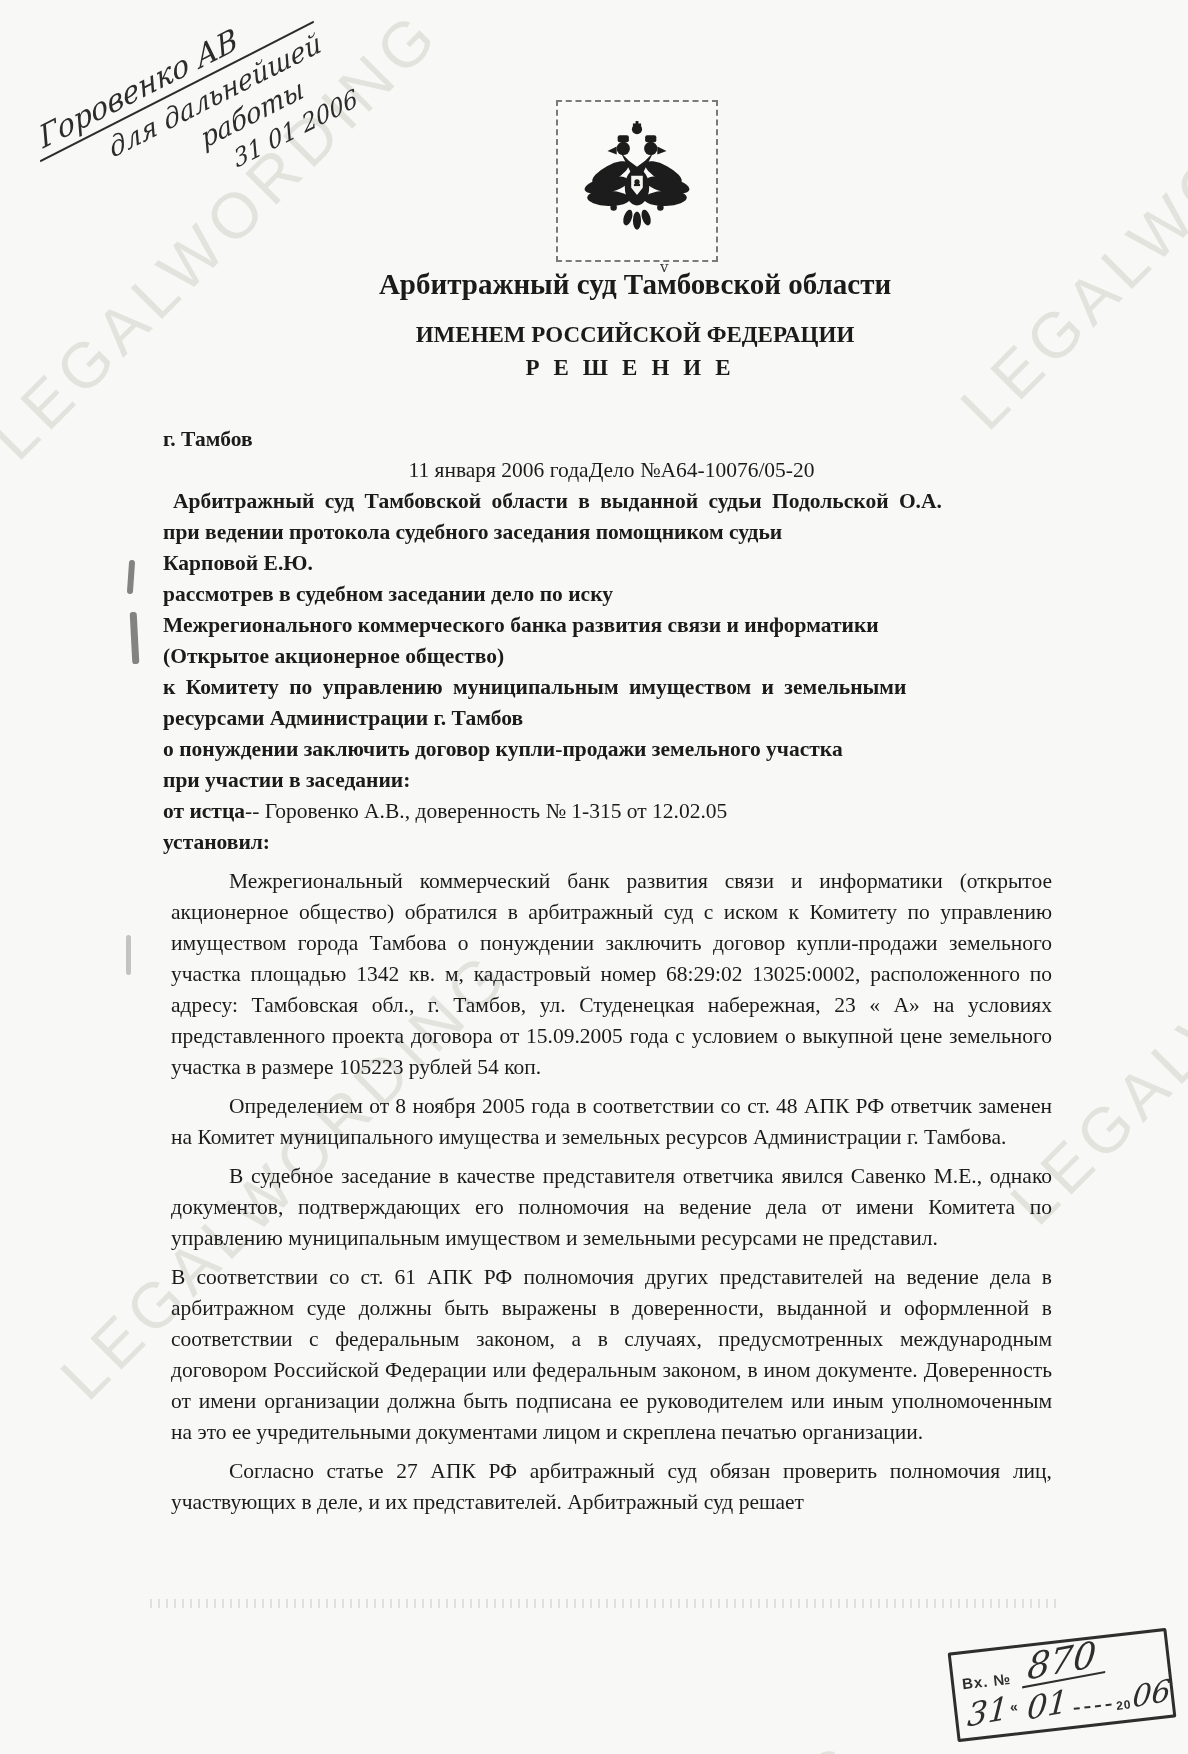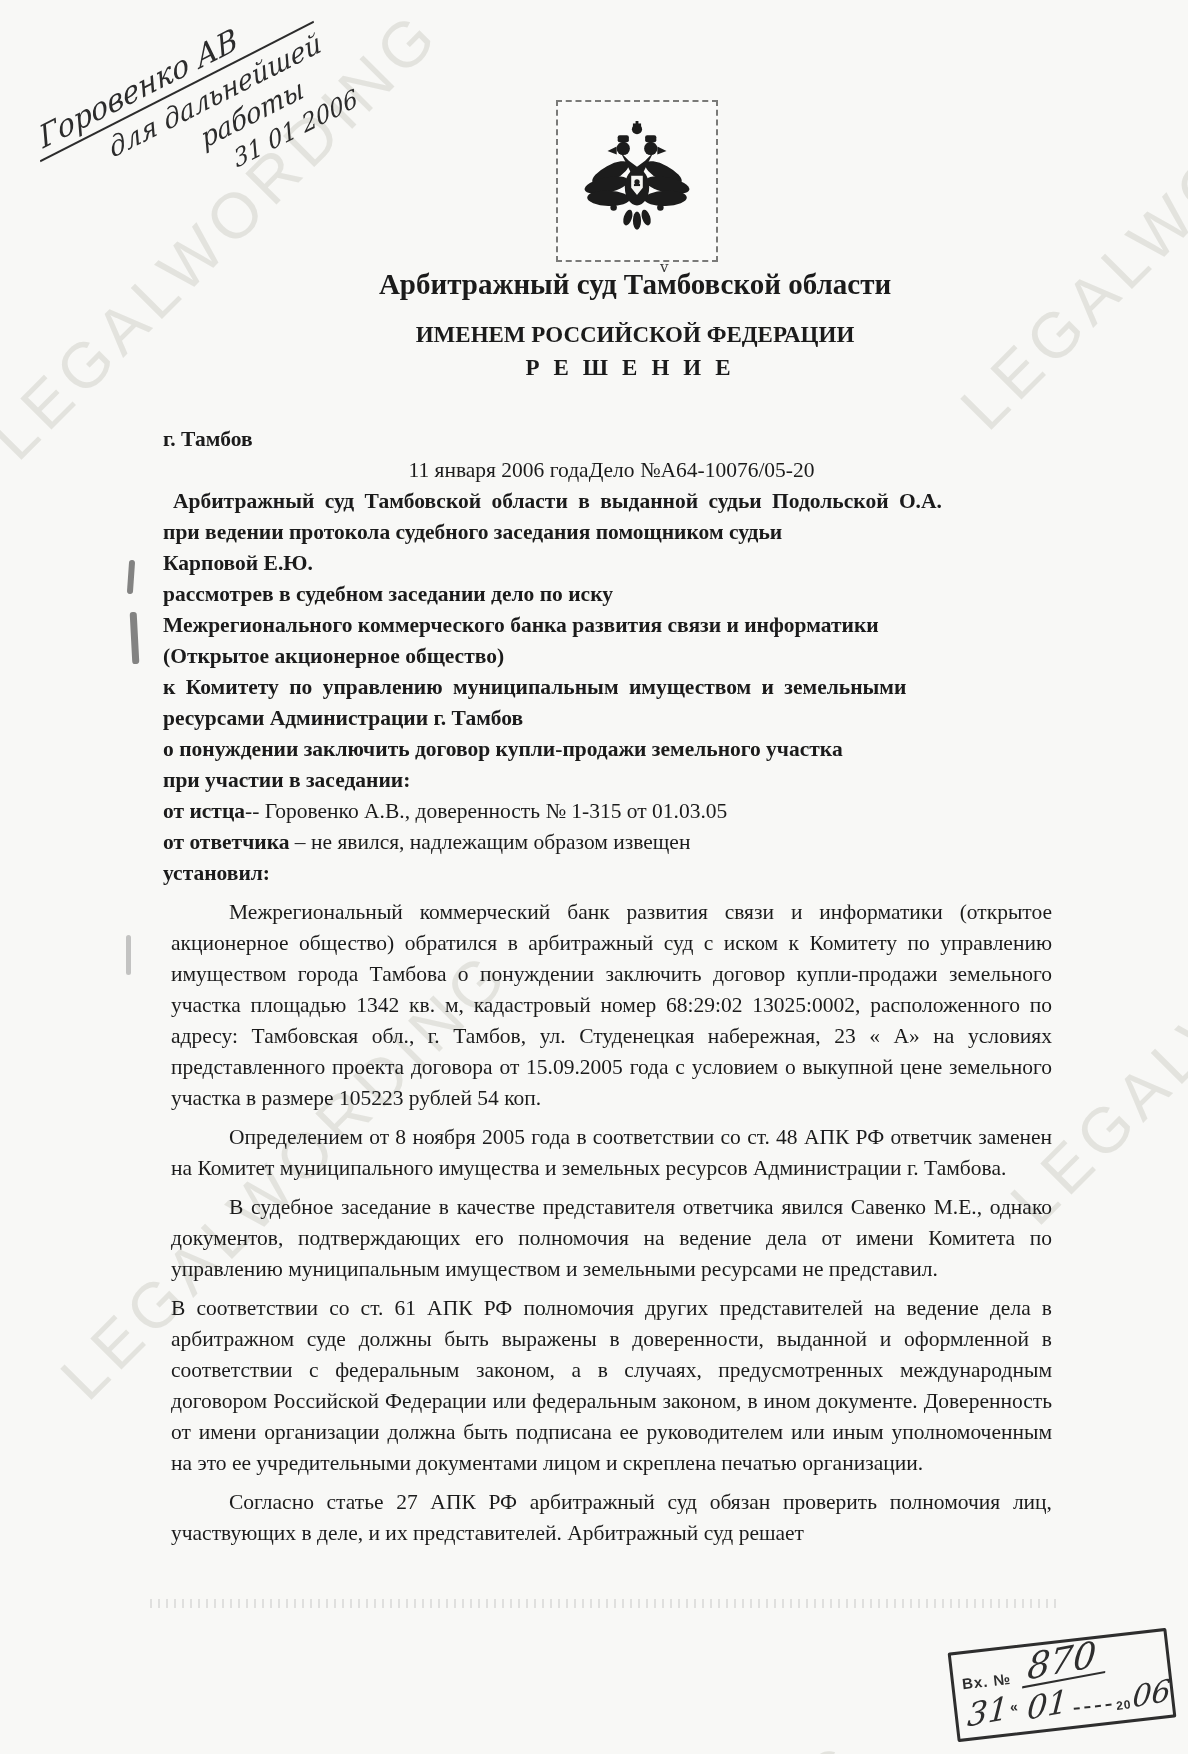--- a/index.html
+++ b/index.html
@@ -190,24 +190,21 @@
     <div class="pline">при ведении протокола судебного заседания помощником судьи</div>
     <div class="pline">Карповой Е.Ю.</div>
     <div class="pline">рассмотрев в судебном заседании дело по иску</div>
     <div class="pline">Межрегионального коммерческого банка развития связи и информатики</div>
     <div class="pline">(Открытое акционерное общество)</div>
     <div class="pline spread">к Комитету по управлению муниципальным имуществом и земельными</div>
     <div class="pline">ресурсами Администрации г. Тамбов</div>
     <div class="pline">о понуждении заключить договор купли-продажи земельного участка</div>
     <div class="pline">при участии в заседании:</div>
     <div class="att">
-      <span class="lbl">от истца</span><span>-- Горовенко А.В., доверенность № 1-315 от 01.03.05</span>
-    </div>
-    <div class="att">
-      <span class="lbl">от ответчика</span><span> – не явился, надлежащим образом извещен</span>
+      <span class="lbl">от истца</span><span>-- Горовенко А.В., доверенность № 1-315 от 12.02.05</span>
     </div>
     <div class="established">установил:</div>
     <p class="para">Межрегиональный коммерческий  банк развития связи и информатики (открытое акционерное общество) обратился в арбитражный суд с иском к Комитету по управлению имуществом города Тамбова о понуждении заключить договор купли-продажи земельного участка  площадью 1342 кв. м, кадастровый номер 68:29:02 13025:0002, расположенного по адресу: Тамбовская обл., г. Тамбов, ул. Студенецкая набережная, 23 « А» на условиях представленного проекта договора от 15.09.2005 года с условием о выкупной цене земельного участка в размере 105223 рублей 54 коп.</p>
     <p class="para">Определением от 8 ноября 2005 года в соответствии со ст. 48 АПК РФ ответчик заменен на Комитет муниципального имущества и земельных ресурсов Администрации г. Тамбова.</p>
     <p class="para">В судебное заседание в качестве представителя ответчика явился  Савенко М.Е., однако документов, подтверждающих его полномочия на ведение дела от имени Комитета по управлению муниципальным имуществом и земельными ресурсами не представил.</p>
     <p class="para no-indent">В соответствии со ст. 61 АПК РФ полномочия других представителей на ведение дела в арбитражном суде должны быть выражены в доверенности, выданной и оформленной в соответствии с федеральным законом, а в случаях, предусмотренных международным договором Российской Федерации или федеральным законом, в ином документе. Доверенность от имени организации должна быть подписана ее руководителем или иным уполномоченным на это ее учредительными документами лицом и скреплена печатью организации.</p>
     <p class="para">Согласно статье 27 АПК РФ арбитражный суд обязан проверить полномочия лиц, участвующих в деле, и их представителей.  Арбитражный суд решает</p>
   </div>
 
   <div class="smudge sm1"></div>

